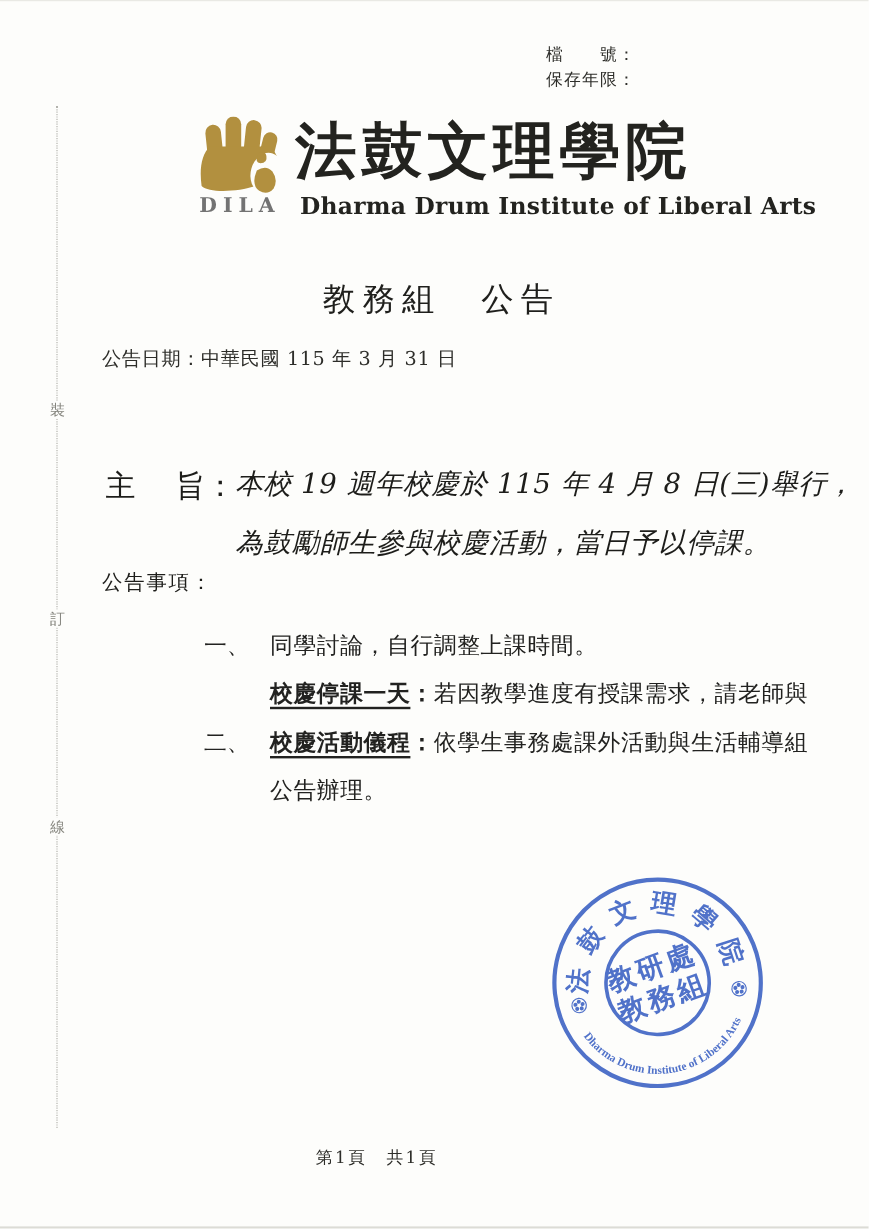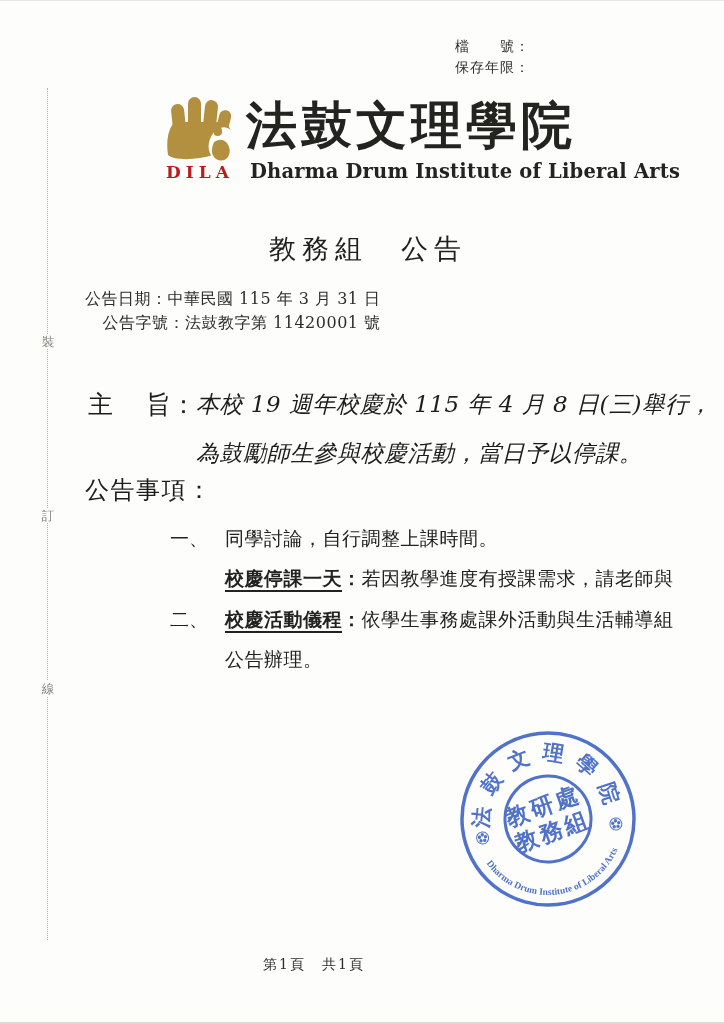--- a/index.html
+++ b/index.html
@@ -8,40 +8,40 @@
   .page { position:relative; width:724px; height:1024px; background:#fdfdfb; overflow:hidden; }
   .page::before { content:""; position:absolute; top:0; left:0; right:0; height:1px; background:#e9e9e4; }
   .page::after  { content:""; position:absolute; bottom:0; left:0; right:0; height:2px; background:#dcdcd6; }
 
   
   .file-block { position:absolute; left:455px; top:36px; font-size:14px; line-height:21px; letter-spacing:1px; color:#2e2e2a;text-align:right; }
 
   
   .logo-hand { position:absolute; left:163px; top:97px; width:74px; height:64px; }
   .logo-dila { position:absolute; left:160px; top:162px; width:80px; text-align:center;
-               font-size:17px; font-weight:bold; letter-spacing:5px; color:#b91c1c; }
+               font-size:17px; font-weight:bold; letter-spacing:5px; color:#737373; }
   .logo-zh  { position:absolute; left:246px; top:92px; font-size:51px; font-weight:bold;
               letter-spacing:4px; color:#23231f; white-space:nowrap; }
   .logo-en  { position:absolute; left:250px; top:160px; font-size:19.5px; font-weight:bold;
               letter-spacing:0.2px; color:#23231f; white-space:nowrap; }
 
   .doc-title { position:absolute; left:0; top:231px; width:724px; text-align:center;
                font-size:27px; letter-spacing:6px; padding-left:12px; color:#1f1f1c; }
 
   .meta { position:absolute; left:85px; top:287px; font-size:16px; line-height:23.5px;
           letter-spacing:0.5px; color:#2d2d29; white-space:nowrap;text-align:right; }
 
   .subject { position:absolute; left:88px; top:380px; width:570px; display:flex;
              font-size:23px; line-height:49px; color:#1d1d1a; }
   .subject-label { width:108px; display:flex; justify-content:space-between; flex:none;
                    font-size:25px; }
   .subject-body { flex:1; letter-spacing:0.5px;font-style:italic; }
   .subject-body div { white-space:nowrap; }
 
-  .items-heading { position:absolute; left:85px; top:474px; font-size:24px;
+  .items-heading { position:absolute; left:85px; top:474px; font-size:17px;
                    letter-spacing:1.5px; color:#1d1d1a; }
 
   .item { position:absolute; left:170px; display:flex; font-size:19px; line-height:40px;
           color:#222220; }
   .item-1 { top:518px; }
   .item-2 { top:599px; }
   .item-no { width:55px; flex:none; }
   .item-body div { white-space:nowrap; letter-spacing:0.5px; }
   .item-title { font-weight:bold; text-decoration:underline; text-underline-offset:5px;
                 text-decoration-thickness:1.5px; }
@@ -87,21 +87,20 @@
     </g>
   </svg>
   <div class="logo-dila">DILA</div>
   <div class="logo-zh">法鼓文理學院</div>
   <div class="logo-en">Dharma Drum Institute of Liberal Arts</div>
 
   <div class="doc-title">教務組　公告</div>
 
   <div class="meta">
     <div><span>公告日期：</span><span>中華民國 115 年 3 月 31 日</span></div>
-    <div><span>公告字號：</span><span>法鼓教字第 11420001 號</span></div>
   </div>
 
   <div class="subject">
     <div class="subject-label">
       <span>主</span>
       <span>旨：</span>
     </div>
     <div class="subject-body">
       <div>本校 19 週年校慶於 115 年 4 月 8 日(三)舉行，</div>
       <div>為鼓勵師生參與校慶活動，當日予以停課。</div>

